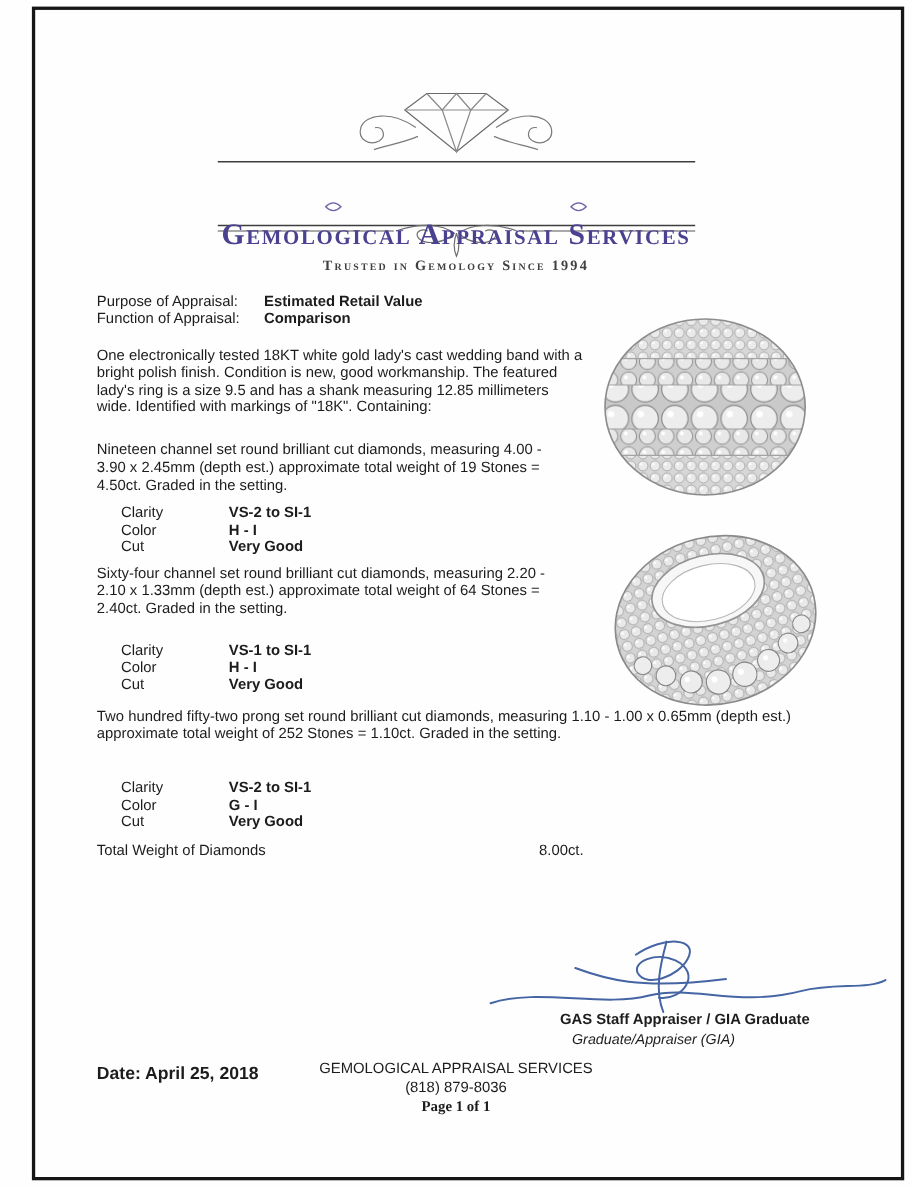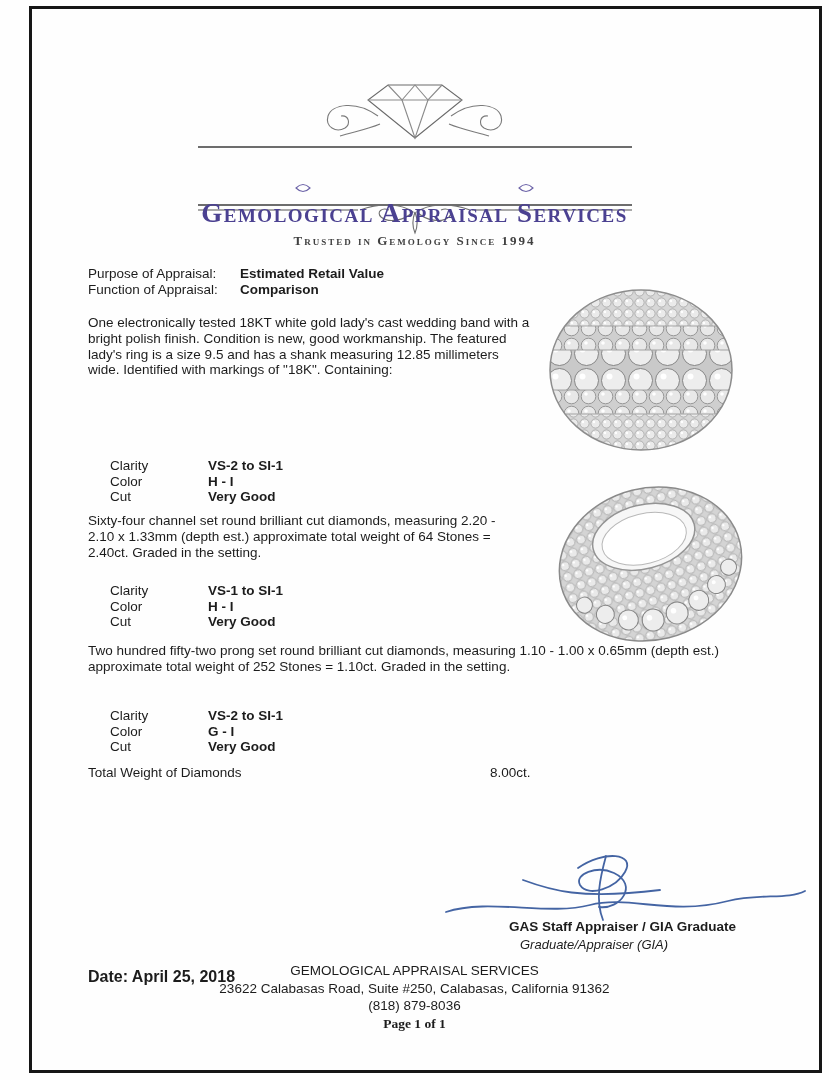--- a/index.html
+++ b/index.html
@@ -81,20 +81,21 @@
 
   <div class="blk kv" style="top:266px;">
     <span class="lbl">Purpose of Appraisal:</span><span class="val">Estimated Retail Value</span>
   </div>
   <div class="blk kv" style="top:282px;">
     <span class="lbl">Function of Appraisal:</span><span class="val">Comparison</span>
   </div>
 
   <div class="blk para" style="top:315px;width:446px;">One electronically tested 18KT white gold lady's cast wedding band with a bright polish finish. Condition is new, good workmanship. The featured lady's ring is a size 9.5 and has a shank measuring 12.85 millimeters wide. Identified with markings of "18K".  Containing:</div>
 
+  <div class="blk para" style="top:401px;width:432px;">Nineteen channel set round brilliant cut diamonds, measuring 4.00 - 3.90 x 2.45mm (depth est.) approximate total weight of 19 Stones = 4.50ct. Graded in the setting.</div>
   <div class="blk grades" style="top:458px;">
     <div class="grade-row">
         <span class="glbl">Clarity</span>
         <span class="gval">VS-2 to SI-1</span>
       </div>
     <div class="grade-row">
         <span class="glbl">Color</span>
         <span class="gval">H - I</span>
       </div>
     <div class="grade-row">
@@ -229,17 +230,16 @@
       <path d="M95,32 C122,42 152,52 232,42"></path>
       <path d="M18,64 C60,50 120,68 162,57 C202,47 242,68 300,53 C332,45 360,52 377,43"></path>
     </g>
   </svg>
   <div class="signer-title">GAS Staff Appraiser / GIA Graduate</div>
   <div class="signer-sub">Graduate/Appraiser (GIA)</div>
   <div class="date-line">Date: April 25, 2018</div>
 
   <div class="footer">
     <div>GEMOLOGICAL APPRAISAL SERVICES</div>
-    <div>23622 Calabasas Road, Suite #250, Calabasas, California 91362</div>
     <div>(818) 879-8036</div>
     <div class="pg">Page 1 of 1</div>
   </div>
 </div>
 
 </body></html>

